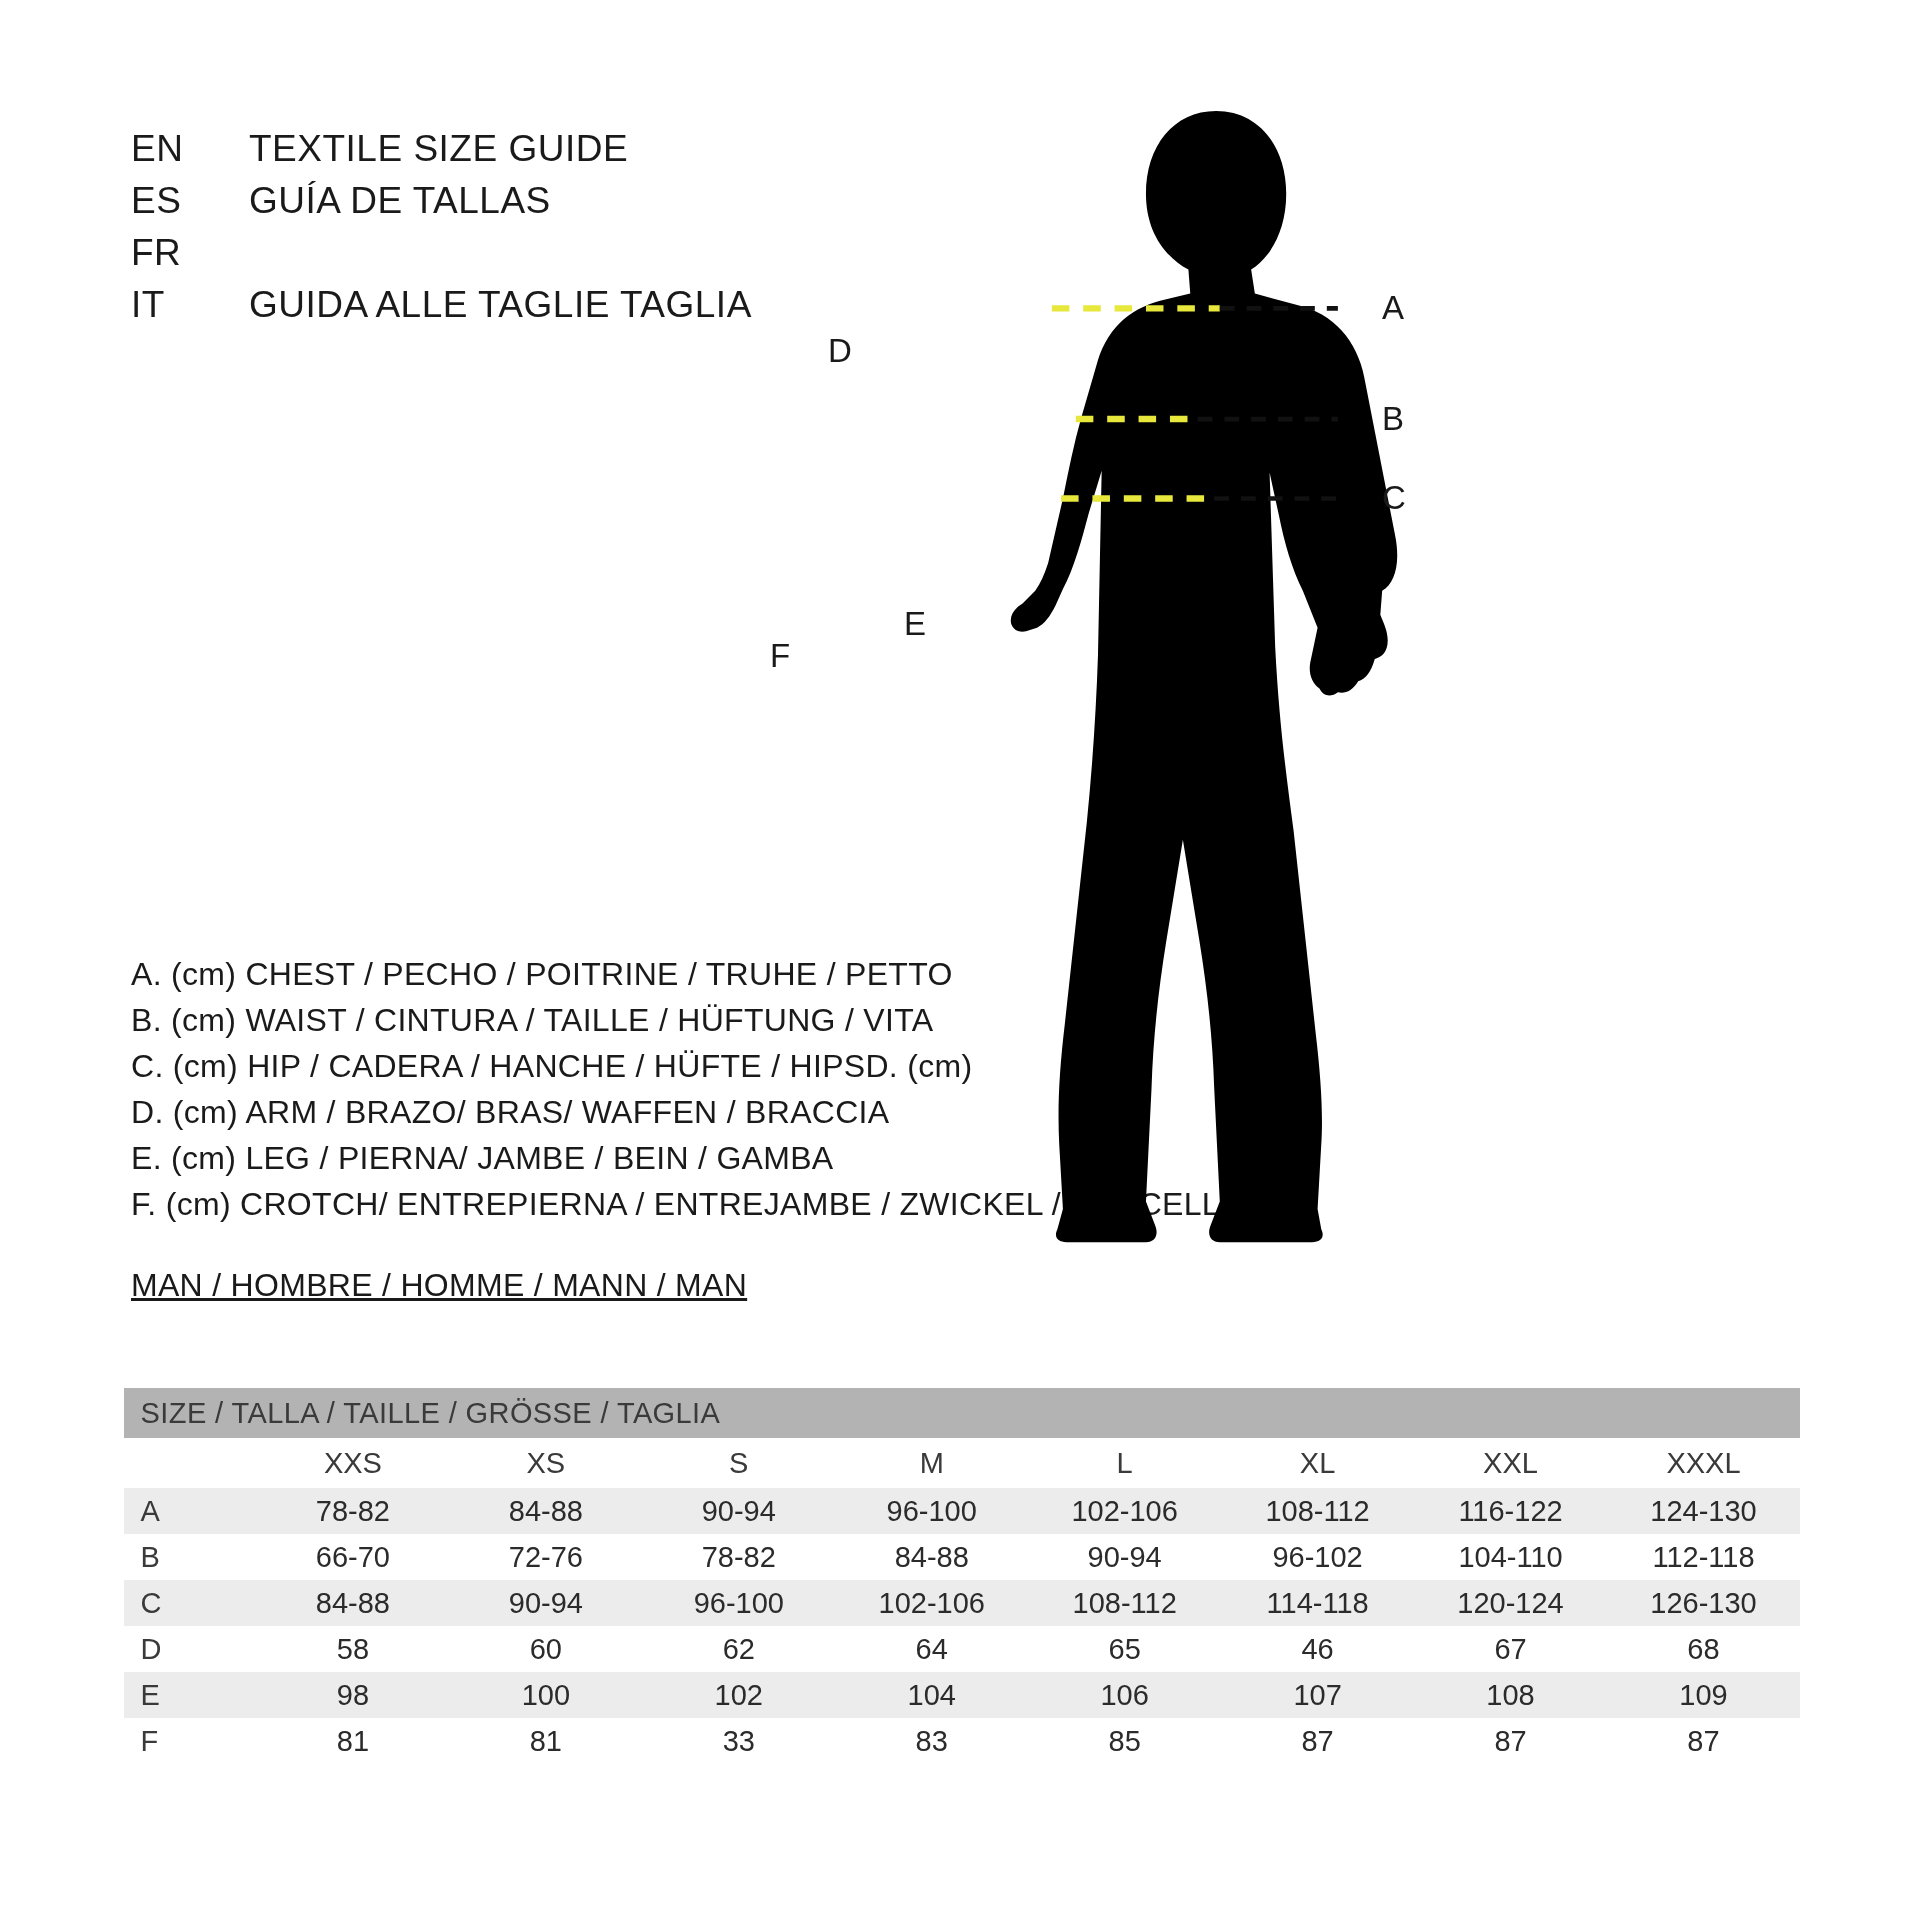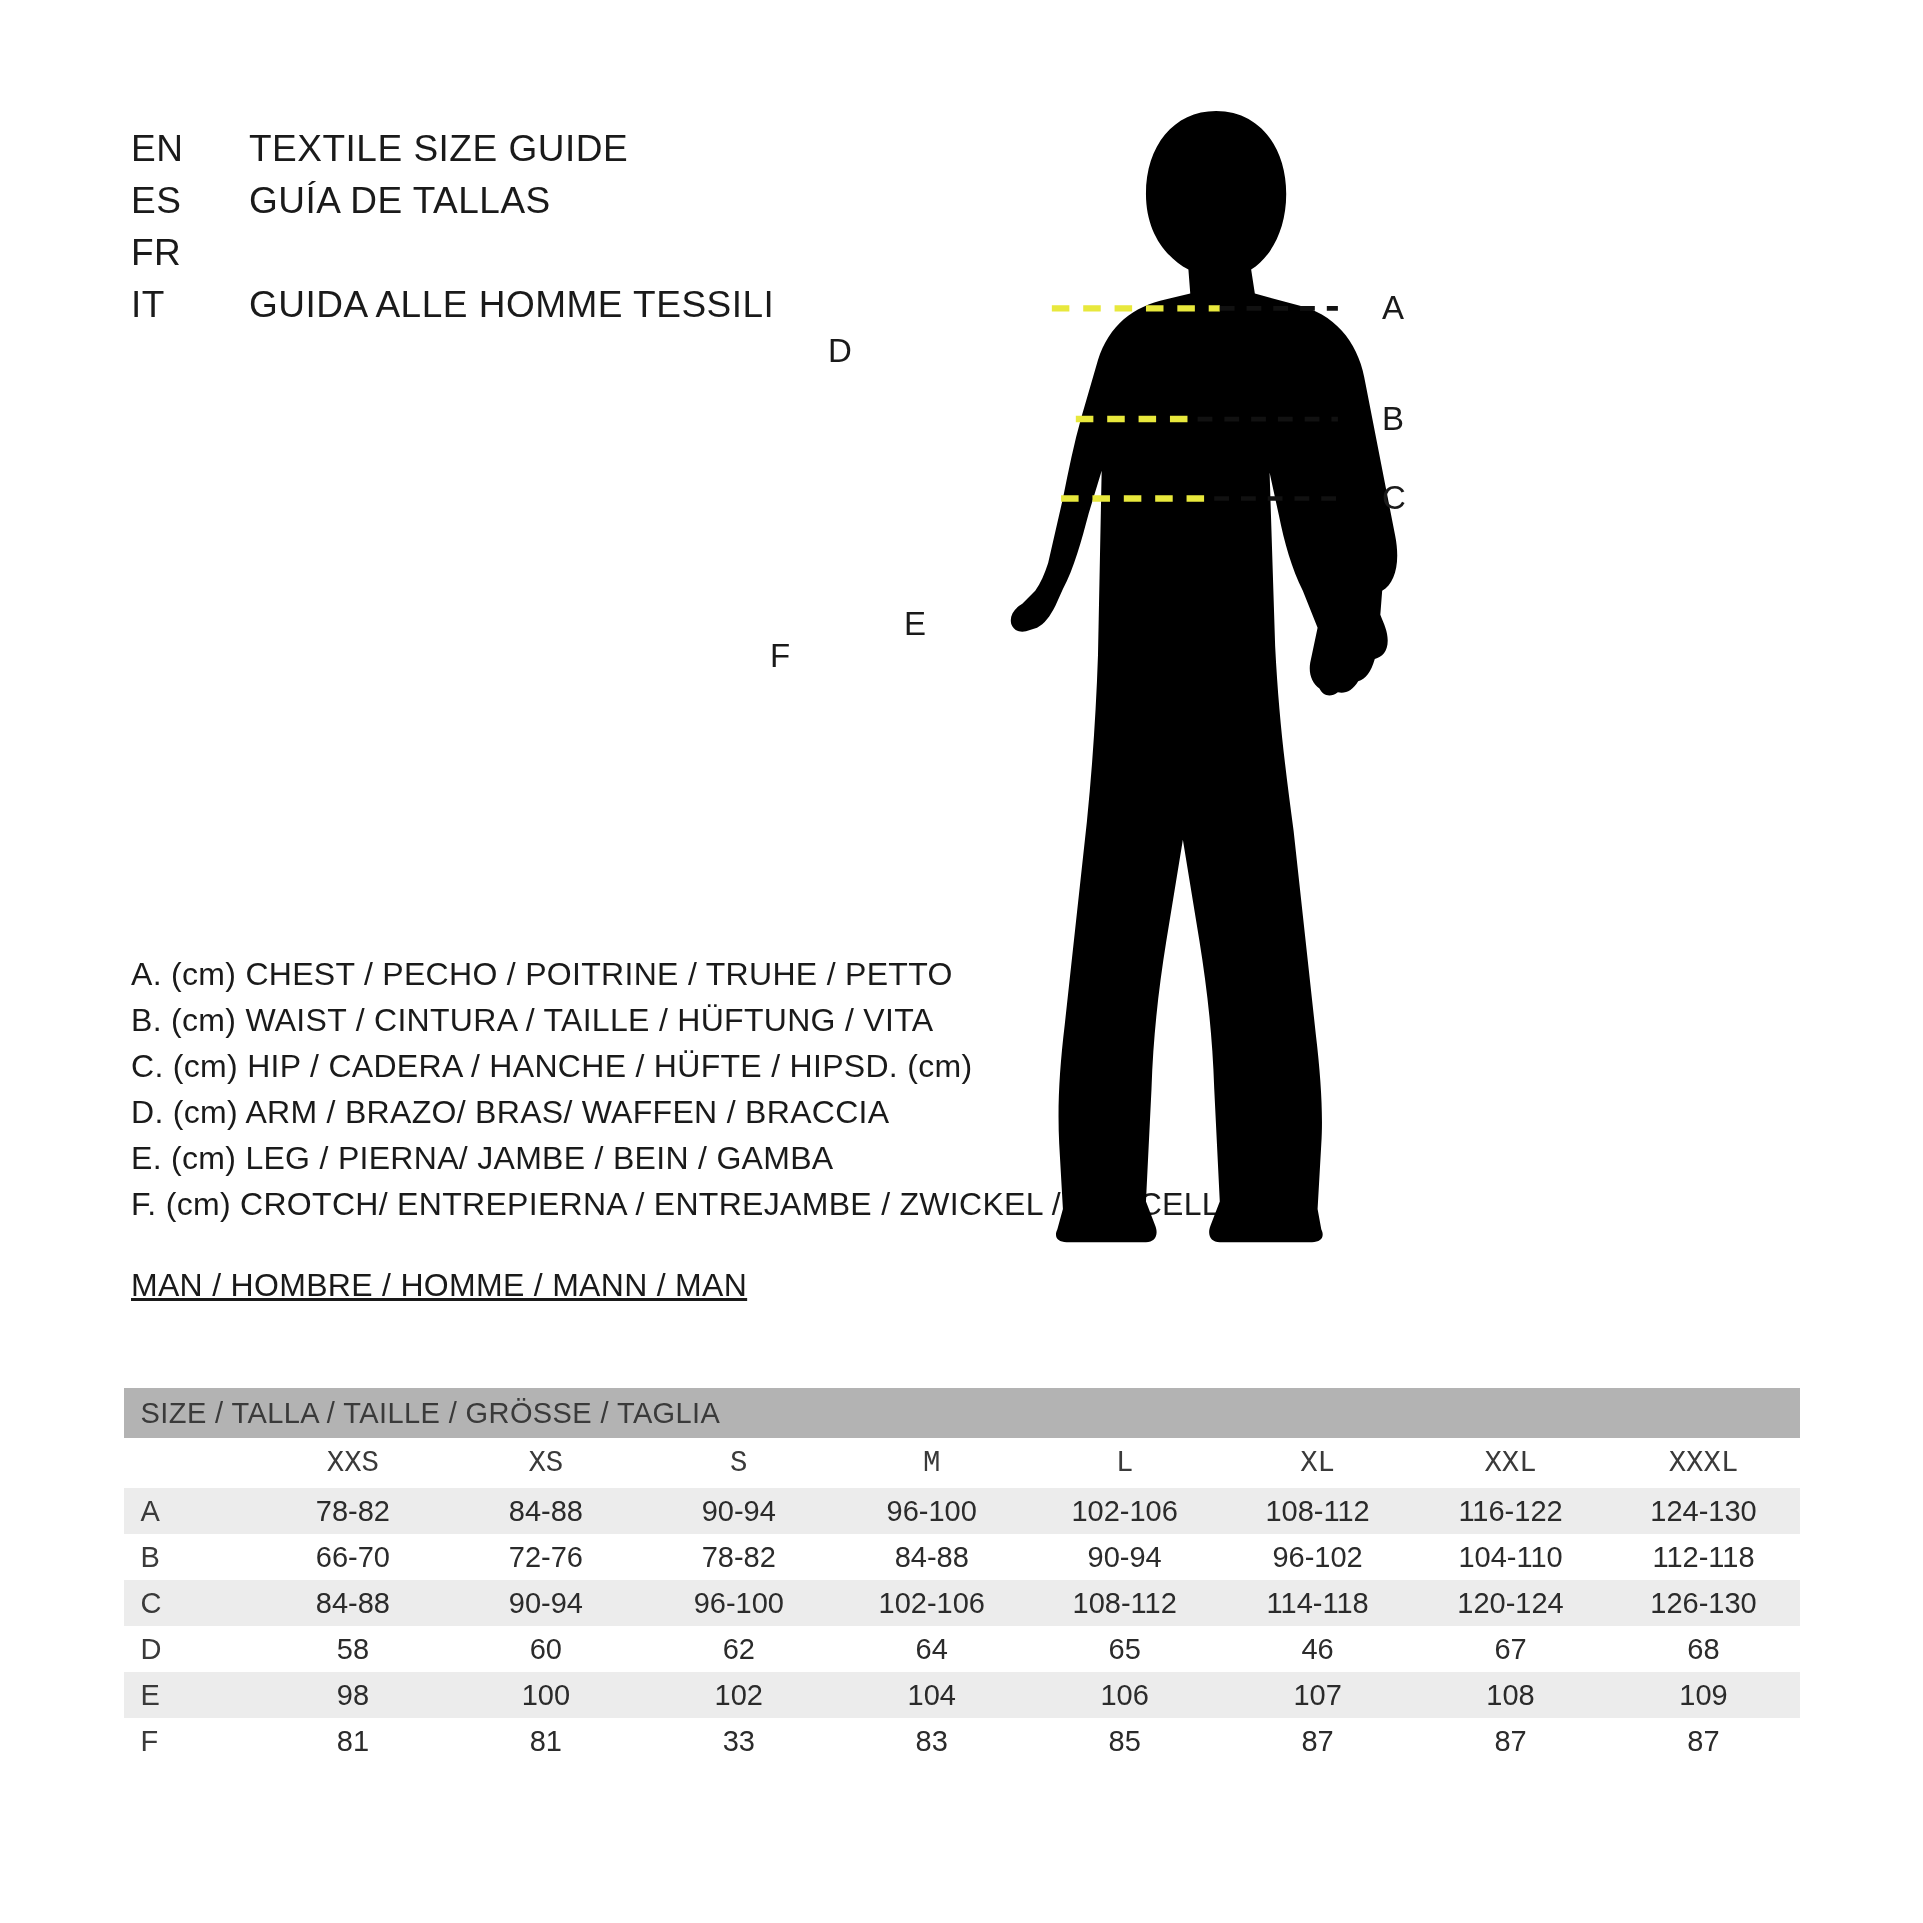--- a/index.html
+++ b/index.html
@@ -97,21 +97,21 @@
   }
   .tbl-row.shaded td {
     background: #ececec;
   }
   .tbl-row .rowlabel {
     text-align: left;
     padding-left: 16.6px;
     color: #3a3a3a;
     width: 85px;
   }
-  .col-size { width: 148px; font-family: Liberation Mono, monospace; }
+  .col-size { width: 148px; }
 
   
   .figure-area {
     position: absolute;
     left: 978px;
     top: 74px;
     width: 932px;
     height: 1218px;
   }
   .figure-area svg {
@@ -133,21 +133,21 @@
   </div>
   <div class="lang-row">
     <div class="lang-code">ES</div>
     <div class="lang-text">GUÍA DE TALLAS</div>
   </div>
   <div class="lang-row">
     <div class="lang-code">FR</div>
   </div>
   <div class="lang-row">
     <div class="lang-code">IT</div>
-    <div class="lang-text">GUIDA ALLE HOMME TESSILI</div>
+    <div class="lang-text">GUIDA ALLE TAGLIE TAGLIA</div>
   </div>
 </div>
 
 <div class="legend">
   <div class="legend-row">A. (cm) CHEST / PECHO / POITRINE / TRUHE / PETTO</div>
   <div class="legend-row">B. (cm) WAIST / CINTURA / TAILLE / HÜFTUNG / VITA</div>
   <div class="legend-row">C. (cm) HIP / CADERA / HANCHE / HÜFTE / HIPSD. (cm)</div>
   <div class="legend-row">D. (cm) ARM / BRAZO/ BRAS/ WAFFEN / BRACCIA</div>
   <div class="legend-row">E. (cm) LEG / PIERNA/ JAMBE / BEIN / GAMBA</div>
   <div class="legend-row">F. (cm) CROTCH/ ENTREPIERNA / ENTREJAMBE / ZWICKEL / FORCELLA</div>

